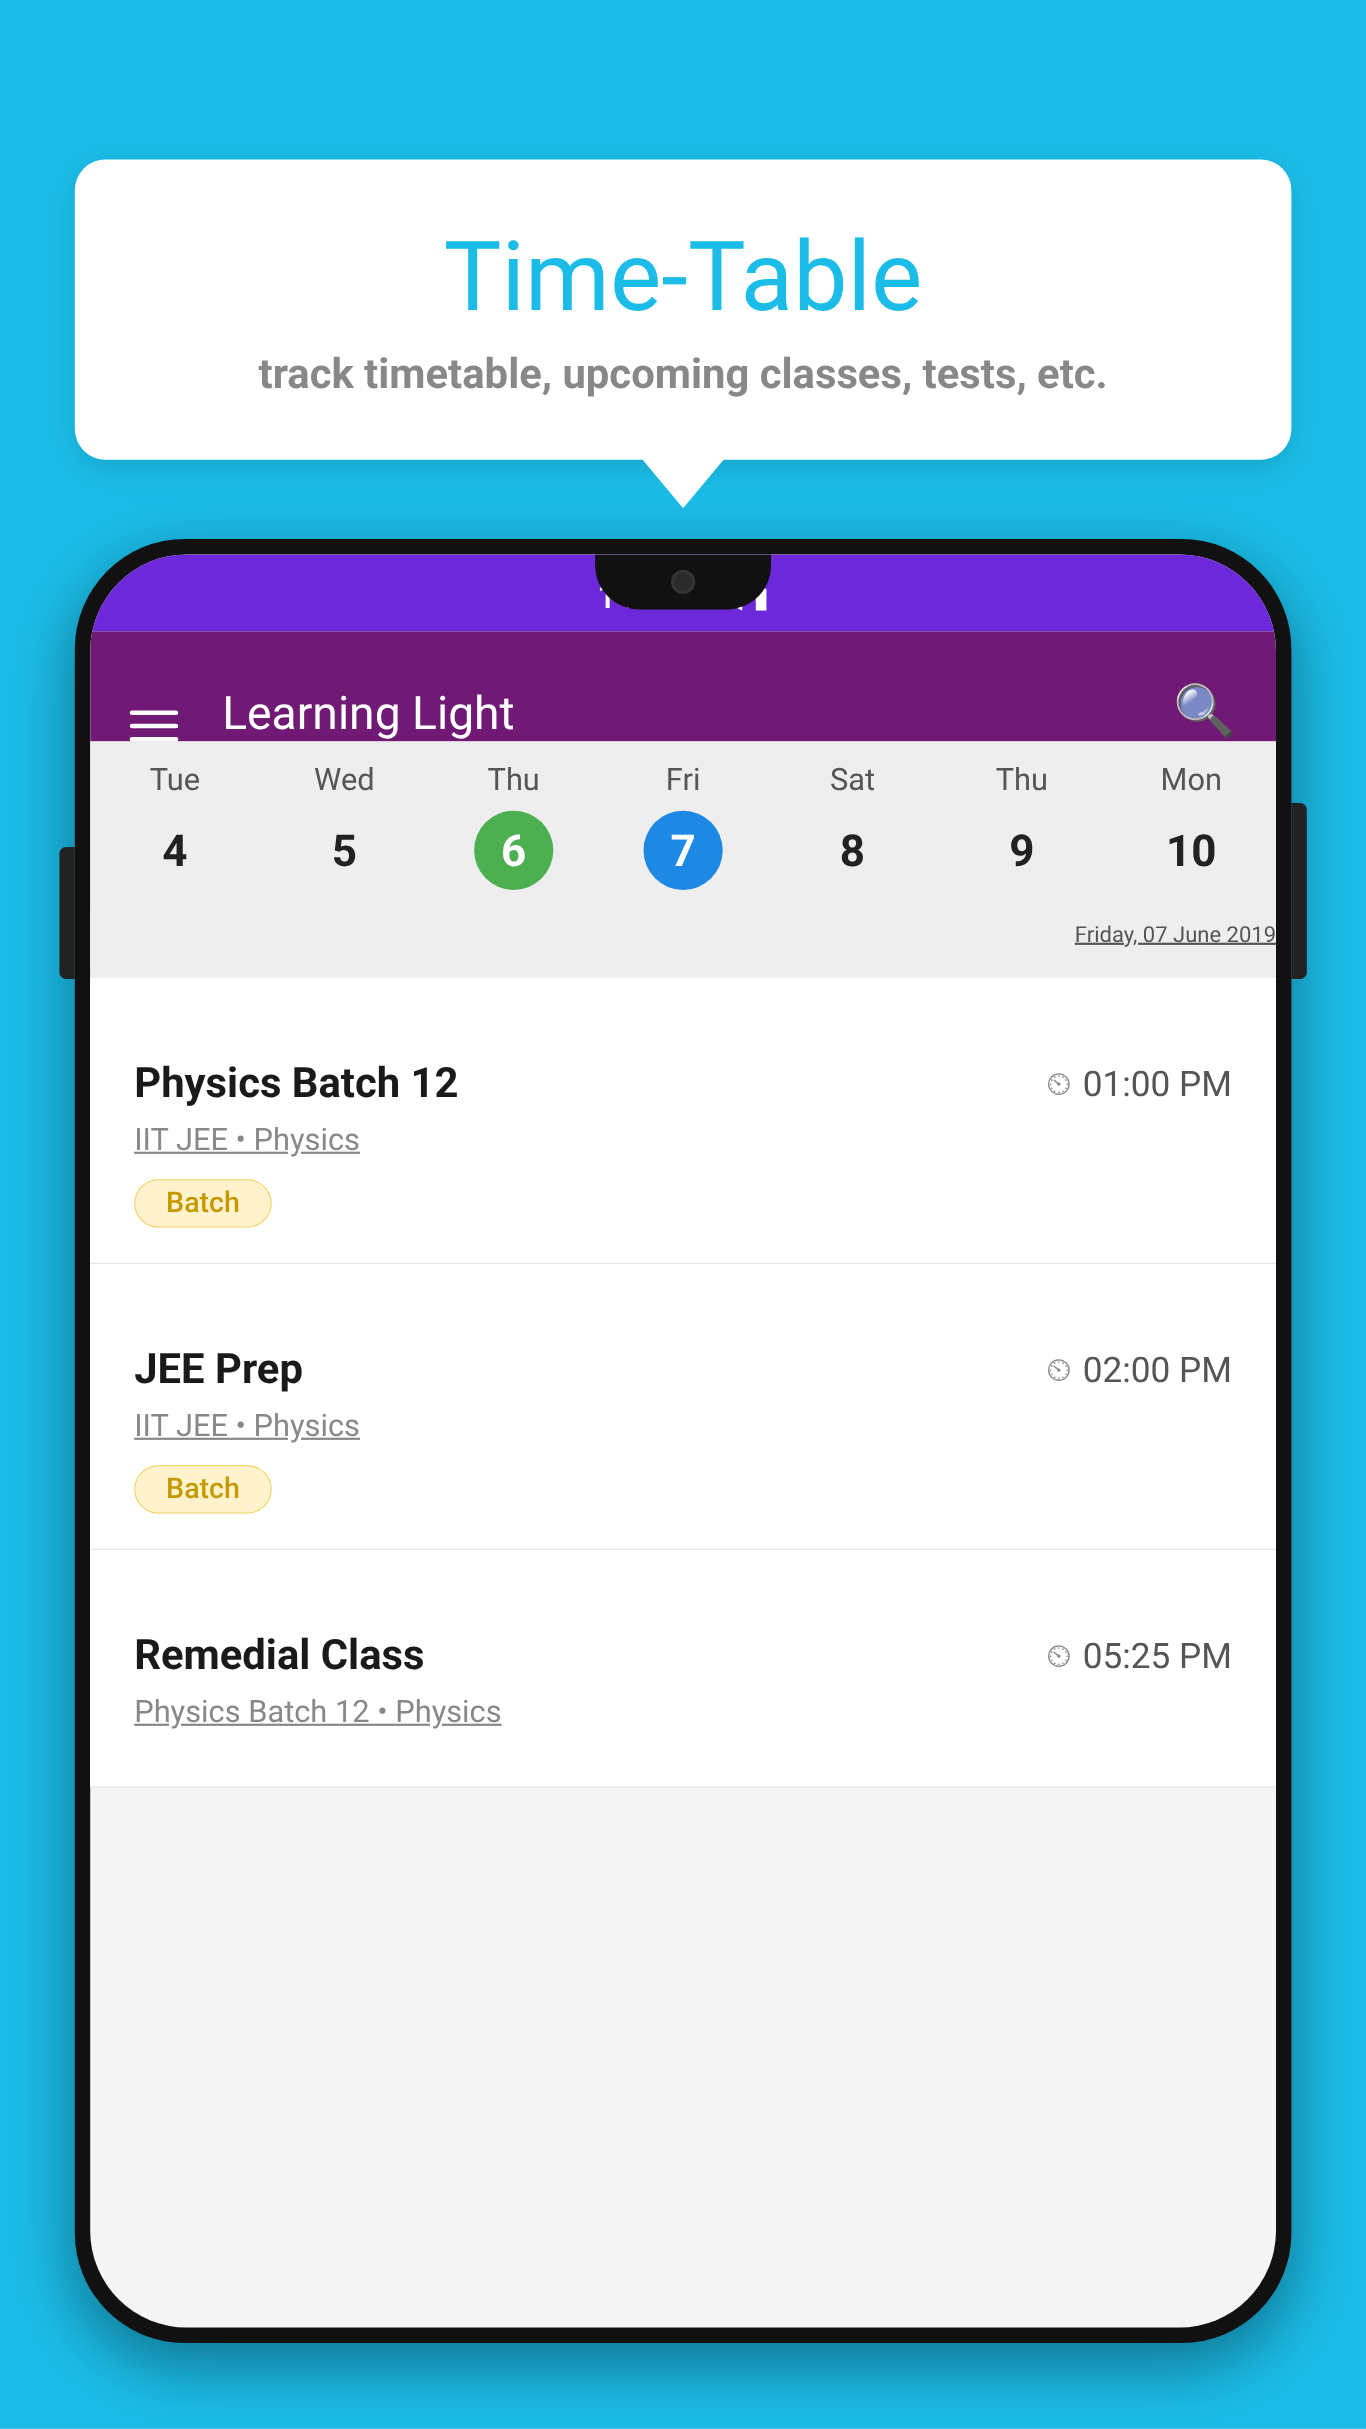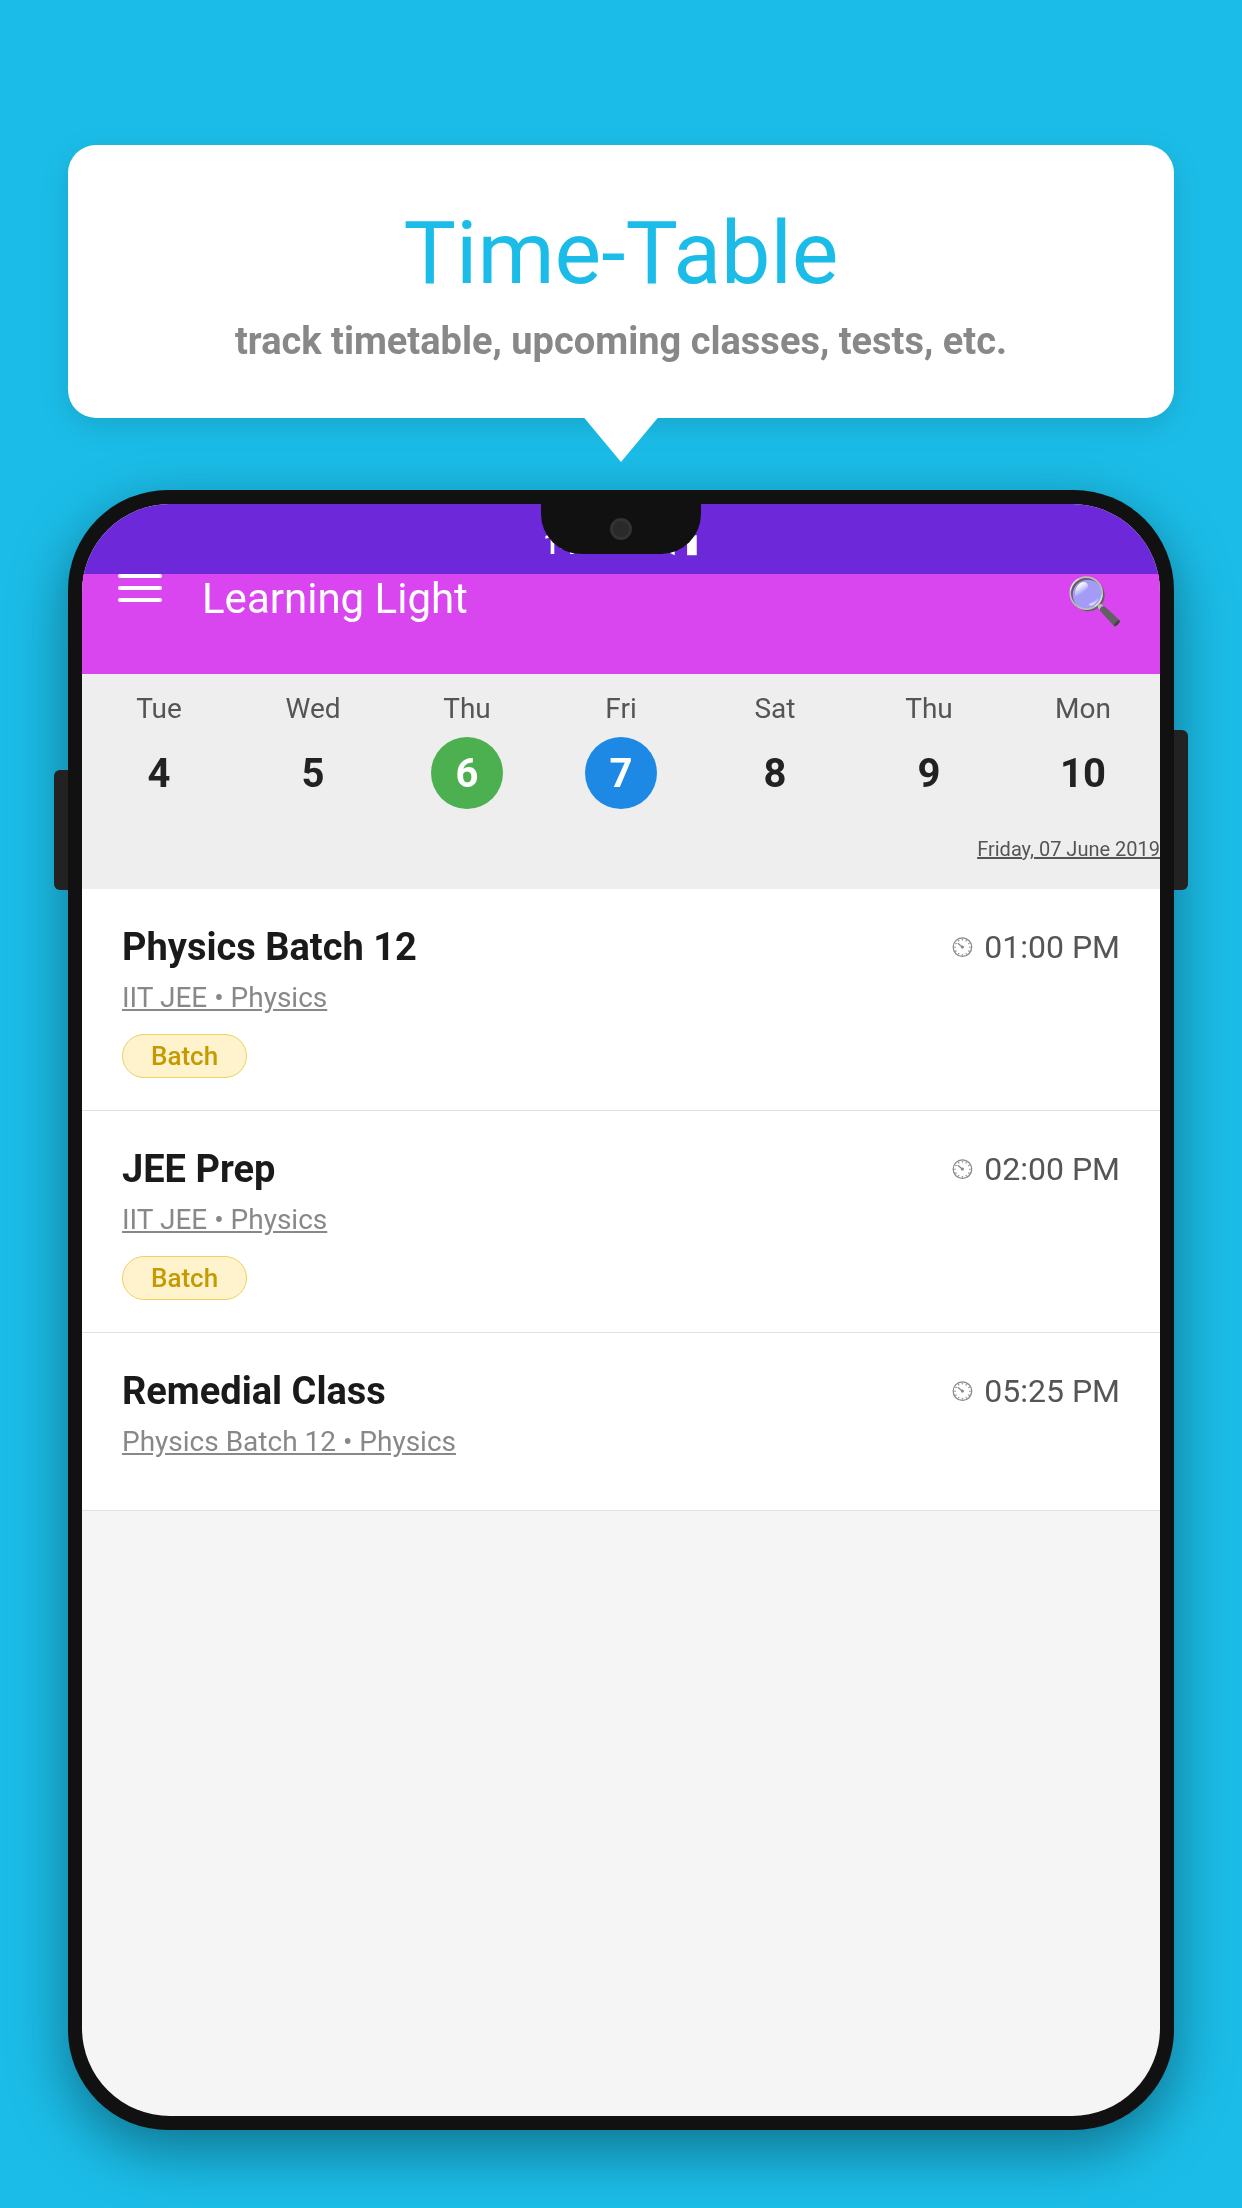--- a/index.html
+++ b/index.html
@@ -153,24 +153,24 @@
       gap: 10px;
     }
 
     .wifi-icon, .signal-icon, .battery-icon {
       color: white;
       font-size: 26px;
     }
 
     
     .app-bar {
-      background: #d946ef;
+      background: #701a75;
       height: 100px;
       display: flex;
-      align-items: flex-start;
+      align-items: flex-end;
       padding: 0 36px;
       gap: 30px;
     }
 
     .hamburger {
       display: flex;
       flex-direction: column;
       gap: 8px;
       cursor: pointer;
     }
@@ -272,20 +272,21 @@
       background: white;
       border-bottom: 1px solid #e0e0e0;
       padding: 36px 40px 32px;
     }
 
     .schedule-item-header {
       display: flex;
       justify-content: space-between;
       align-items: center;
       margin-bottom: 12px;
+      margin-top: 38px;
     }
 
     .schedule-title {
       font-size: 38px;
       font-weight: 700;
       color: #1a1a1a;
     }
 
     .schedule-time {
       display: flex;

